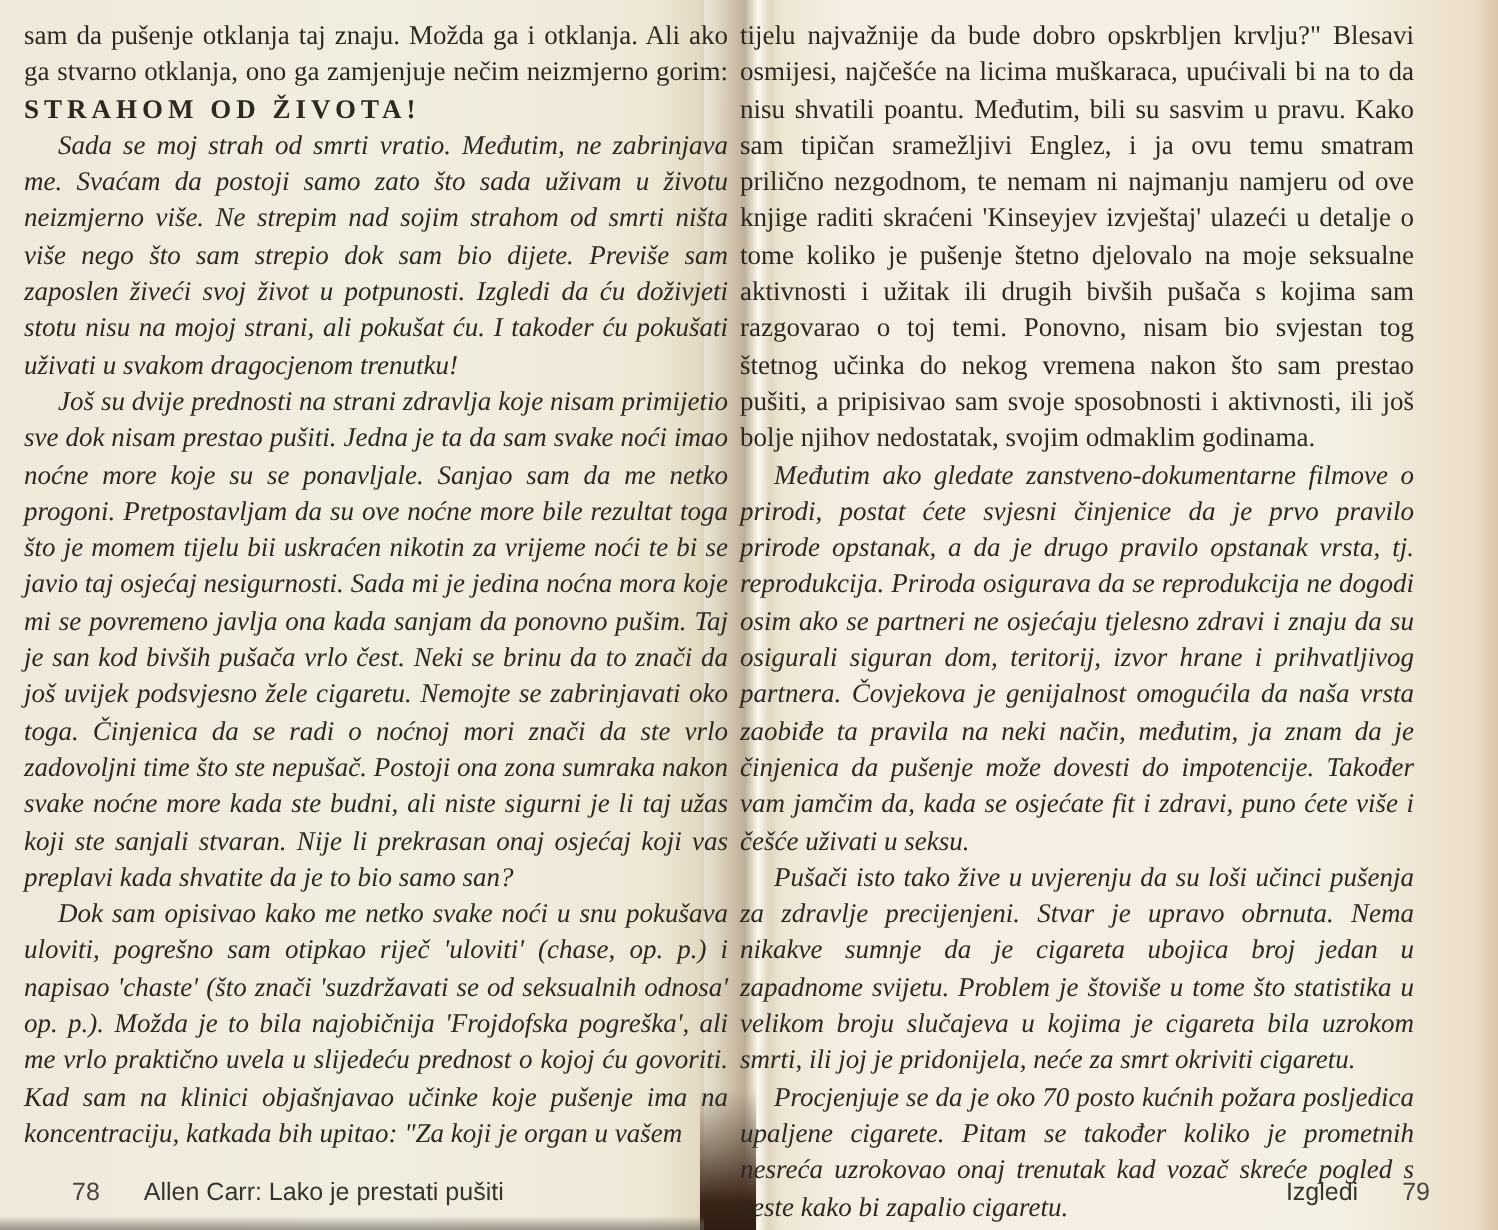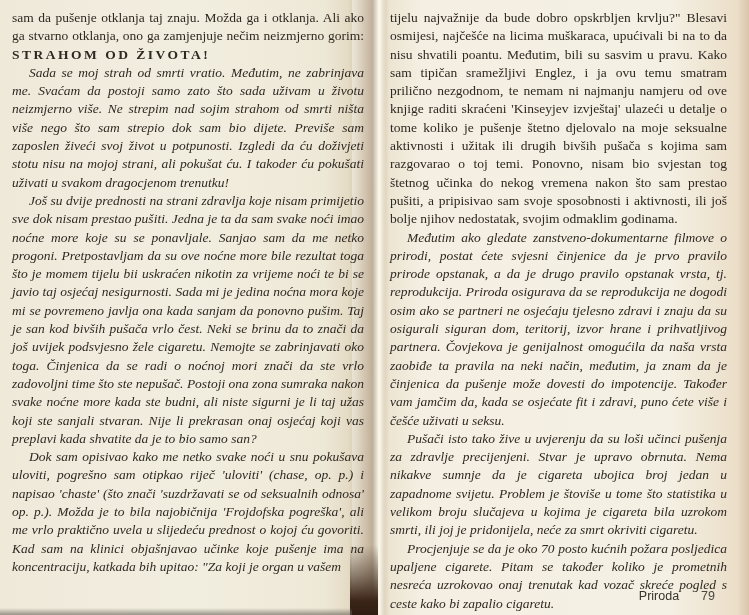--- a/index.html
+++ b/index.html
@@ -71,21 +71,21 @@
     color: #2e2822;
     font-size: 13.5px;
     line-height: 18.3px;
     text-align: justify;
   }
   .page-text.left {
     left: 12px;
     width: 352px;
   }
   .page-text.right {
-    left: 390px;
+    left: 370px;
     width: 337px;
   }
   .page-text p {
     margin: 0;
   }
   .page-text p.indent {
     text-indent: 17px;
     font-style: italic;
   }
   .caps-emphasis {
@@ -134,19 +134,23 @@
     <p class="indent">Dok sam opisivao kako me netko svake noći u snu pokušava uloviti, pogrešno sam otipkao riječ 'uloviti' (chase, op. p.) i napisao 'chaste' (što znači 'suzdržavati se od seksualnih odnosa' op. p.). Možda je to bila najobičnija 'Frojdofska pogreška', ali me vrlo praktično uvela u slijedeću prednost o kojoj ću govoriti. Kad sam na klinici objašnjavao učinke koje pušenje ima na koncentraciju, katkada bih upitao: "Za koji je organ u vašem</p>
   </div>
 
   <div class="page-text right">
     <p>tijelu najvažnije da bude dobro opskrbljen krvlju?" Blesavi osmijesi, najčešće na licima muškaraca, upućivali bi na to da nisu shvatili poantu. Međutim, bili su sasvim u pravu. Kako sam tipičan sramežljivi Englez, i ja ovu temu smatram prilično nezgodnom, te nemam ni najmanju namjeru od ove knjige raditi skraćeni 'Kinseyjev izvještaj' ulazeći u detalje o tome koliko je pušenje štetno djelovalo na moje seksualne aktivnosti i užitak ili drugih bivših pušača s kojima sam razgovarao o toj temi. Ponovno, nisam bio svjestan tog štetnog učinka do nekog vremena nakon što sam prestao pušiti, a pripisivao sam svoje sposobnosti i aktivnosti, ili još bolje njihov nedostatak, svojim odmaklim godinama.</p>
     <p class="indent">Međutim ako gledate zanstveno-dokumentarne filmove o prirodi, postat ćete svjesni činjenice da je prvo pravilo prirode opstanak, a da je drugo pravilo opstanak vrsta, tj. reprodukcija. Priroda osigurava da se reprodukcija ne dogodi osim ako se partneri ne osjećaju tjelesno zdravi i znaju da su osigurali siguran dom, teritorij, izvor hrane i prihvatljivog partnera. Čovjekova je genijalnost omogućila da naša vrsta zaobiđe ta pravila na neki način, međutim, ja znam da je činjenica da pušenje može dovesti do impotencije. Također vam jamčim da, kada se osjećate fit i zdravi, puno ćete više i češće uživati u seksu.</p>
     <p class="indent">Pušači isto tako žive u uvjerenju da su loši učinci pušenja za zdravlje precijenjeni. Stvar je upravo obrnuta. Nema nikakve sumnje da je cigareta ubojica broj jedan u zapadnome svijetu. Problem je štoviše u tome što statistika u velikom broju slučajeva u kojima je cigareta bila uzrokom smrti, ili joj je pridonijela, neće za smrt okriviti cigaretu.</p>
     <p class="indent">Procjenjuje se da je oko 70 posto kućnih požara posljedica upaljene cigarete. Pitam se također koliko je prometnih nesreća uzrokovao onaj trenutak kad vozač skreće pogled s ceste kako bi zapalio cigaretu.</p>
   </div>
 
+  <div class="footer left">
+    <span class="page-num">78</span>
+    <span>Allen Carr: Lako je prestati pušiti</span>
+  </div>
 
   <div class="footer right">
-    <span>Priroda</span>
+    <span>Izgledi</span>
     <span class="page-num">79</span>
   </div>
 
 </div>
 
 </body></html>

